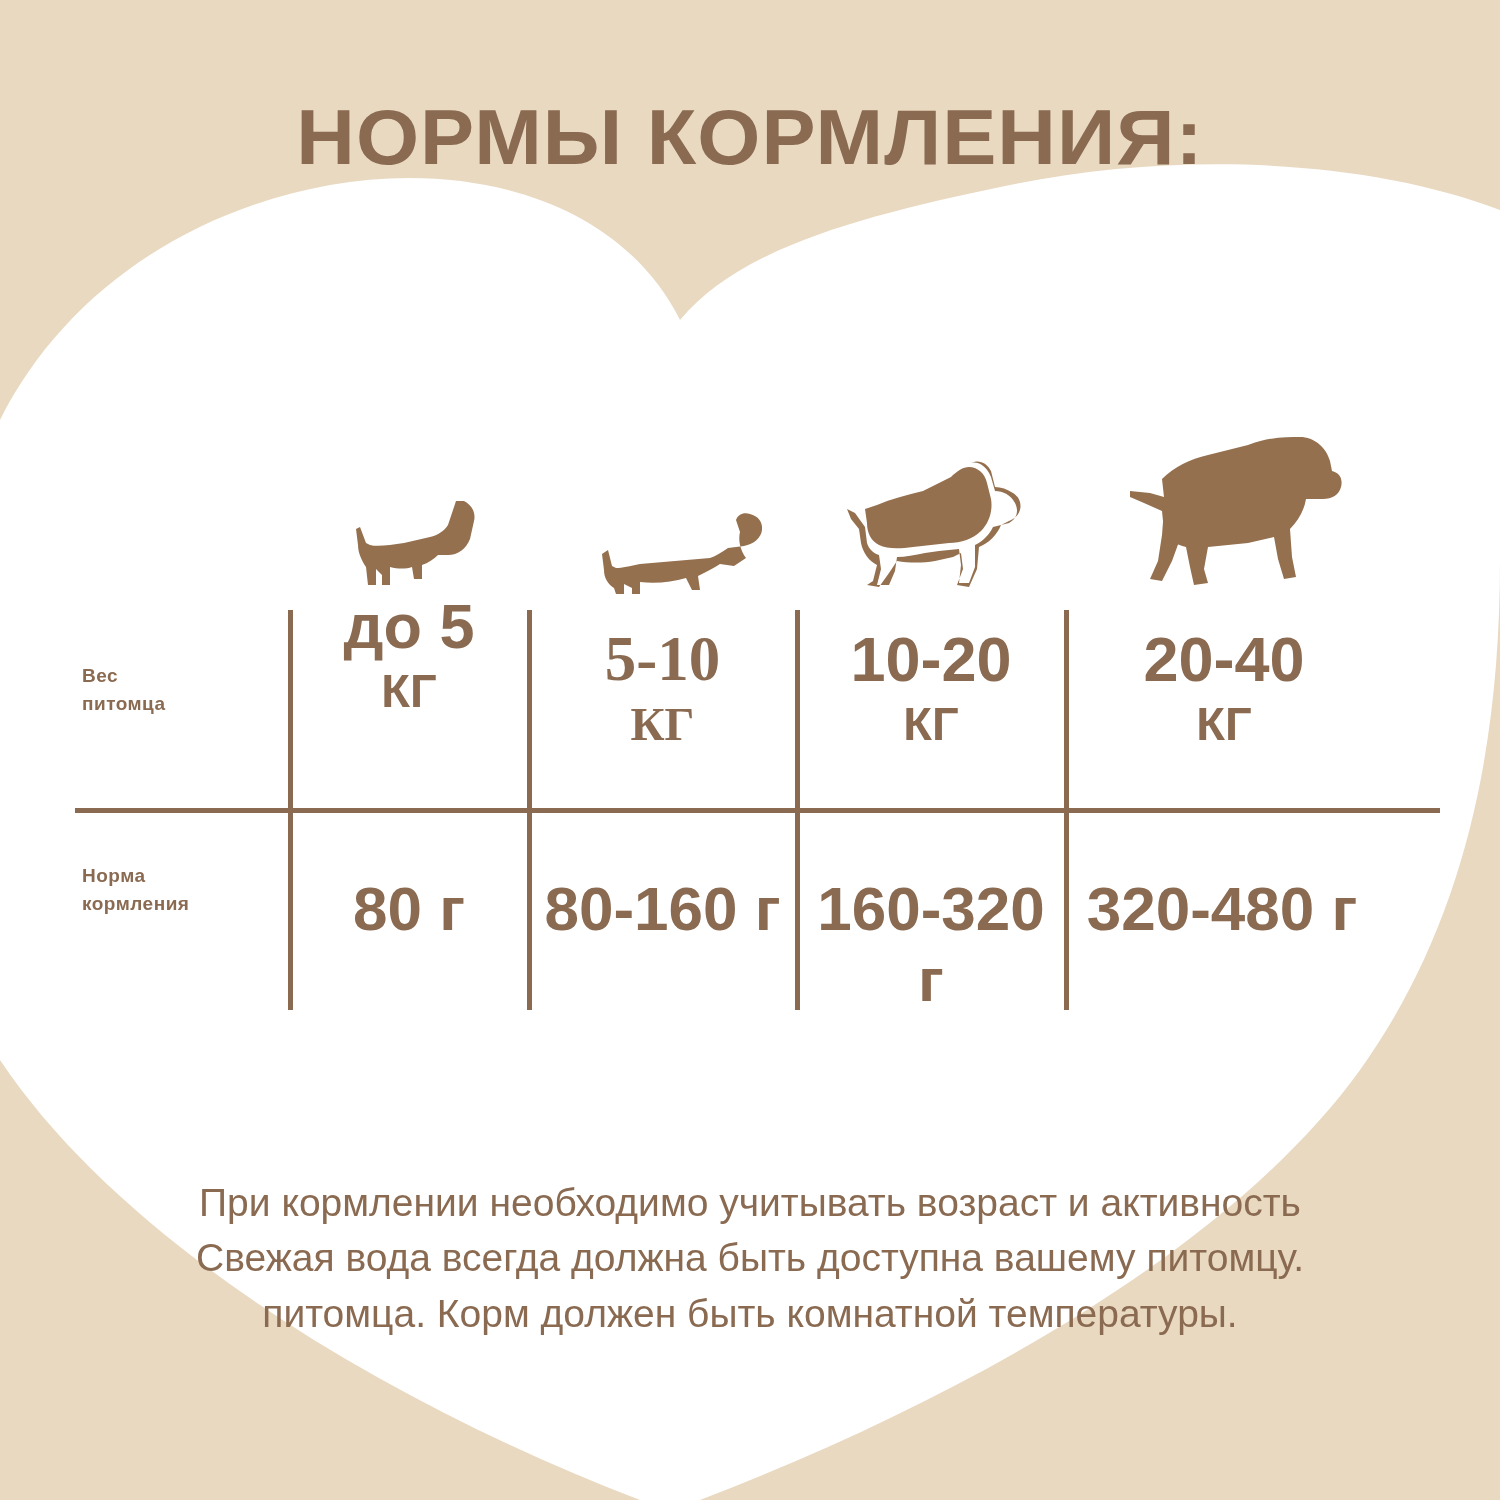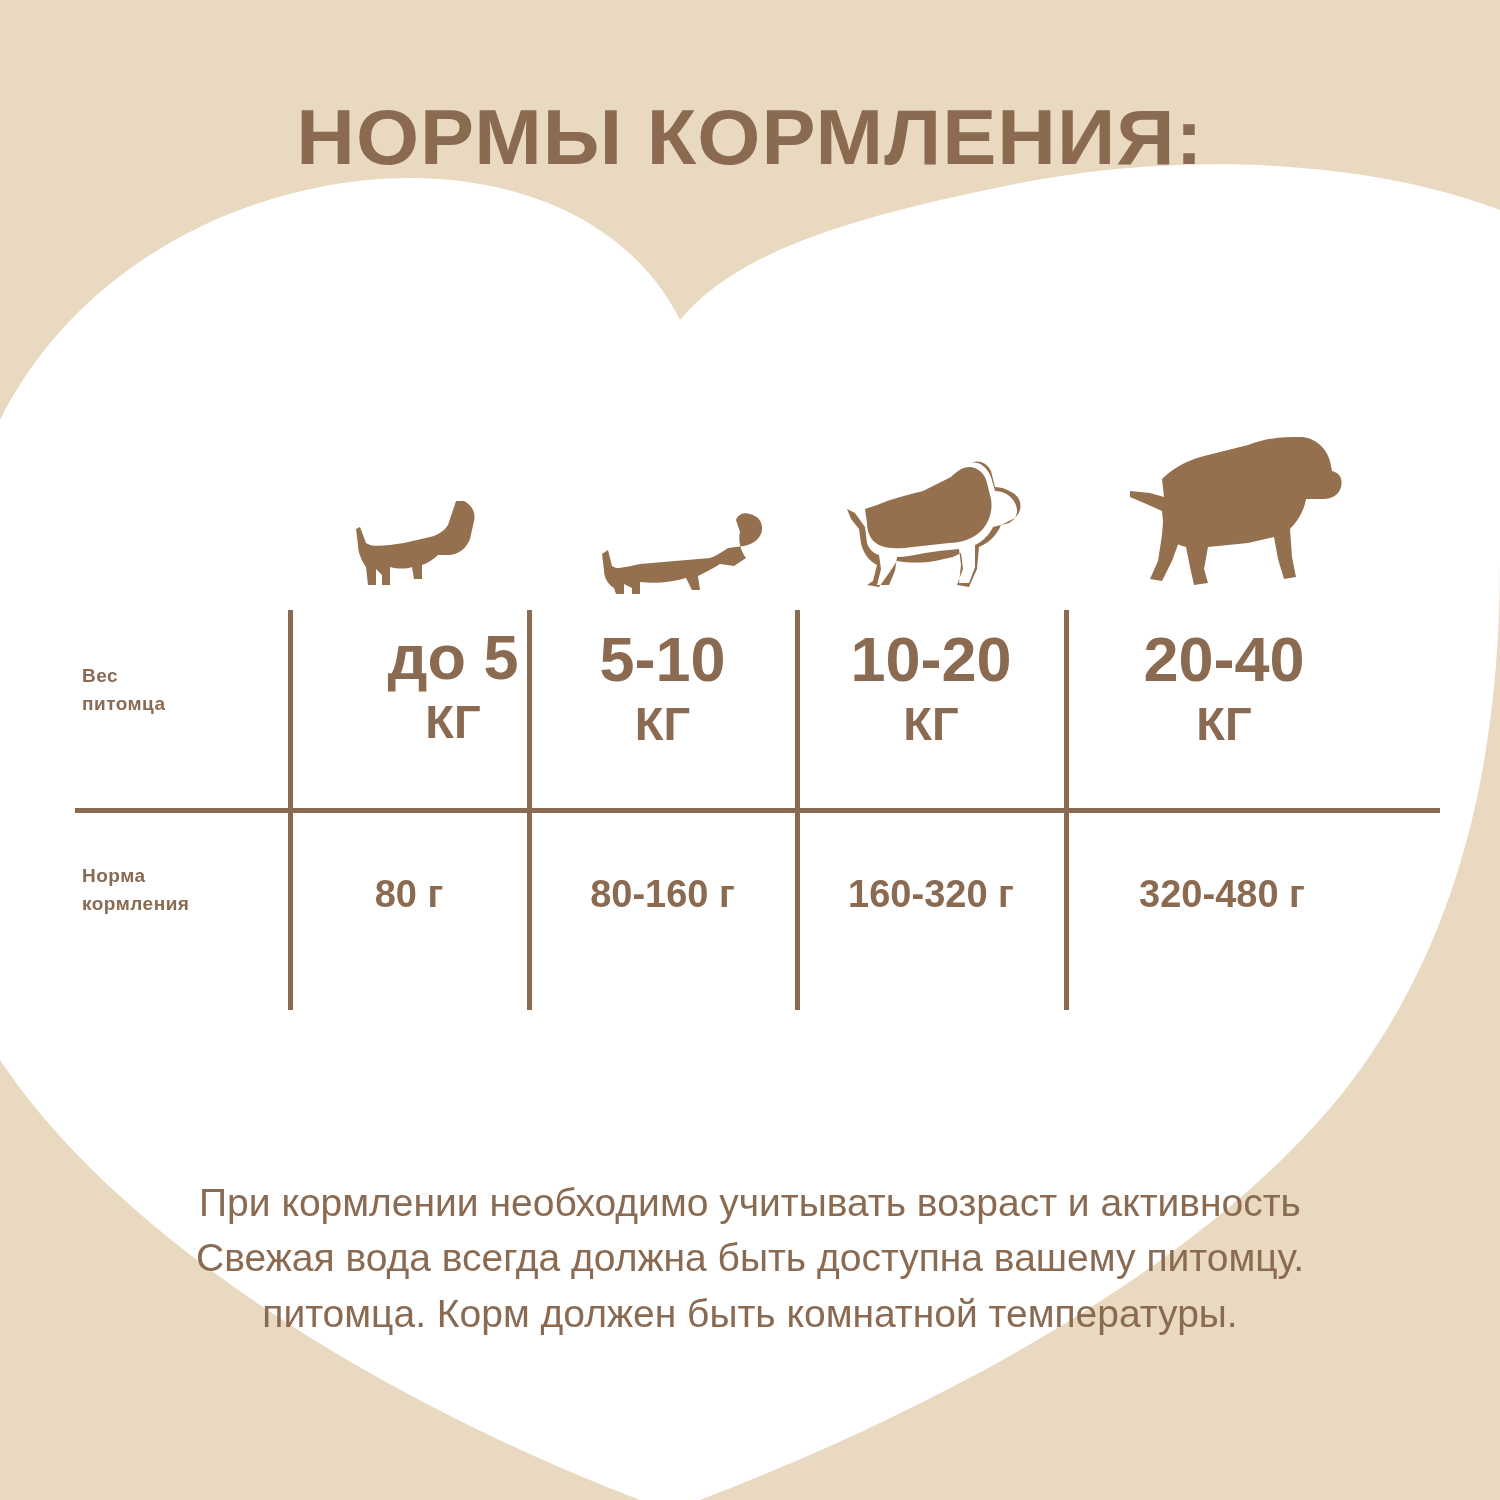--- a/index.html
+++ b/index.html
@@ -106,31 +106,31 @@
   .weight-cell .num {
     display: block;
     font-size: 63px;
     letter-spacing: 0px;
   }
   .weight-cell .unit {
     display: block;
     font-size: 47px;
     margin-top: 12px;
   }
-  #wc0 { left: 293px; width: 232px; top: 628px; padding-left: 44px; }
-  #wc1 { left: 532px; width: 261px; top: 630px; }
+  #wc0 { left: 293px; width: 232px; top: 597px; }
+  #wc1 { left: 532px; width: 261px; top: 630px; font-family: Liberation Serif, serif; }
   #wc2 { left: 800px; width: 262px; top: 630px; }
   #wc3 { left: 1069px; width: 310px; top: 630px; }
 
   .norm-cell {
     position: absolute;
     text-align: center;
     color: #8a6a51;
     font-weight: bold;
-    font-size: 38px;
+    font-size: 62px;
     top: 873px;
   }
   #nc0 { left: 293px; width: 232px; }
   #nc1 { left: 532px; width: 261px; }
   #nc2 { left: 800px; width: 262px; }
   #nc3 { left: 1067px; width: 310px; }
 
   
   #footer {
     position: absolute;

